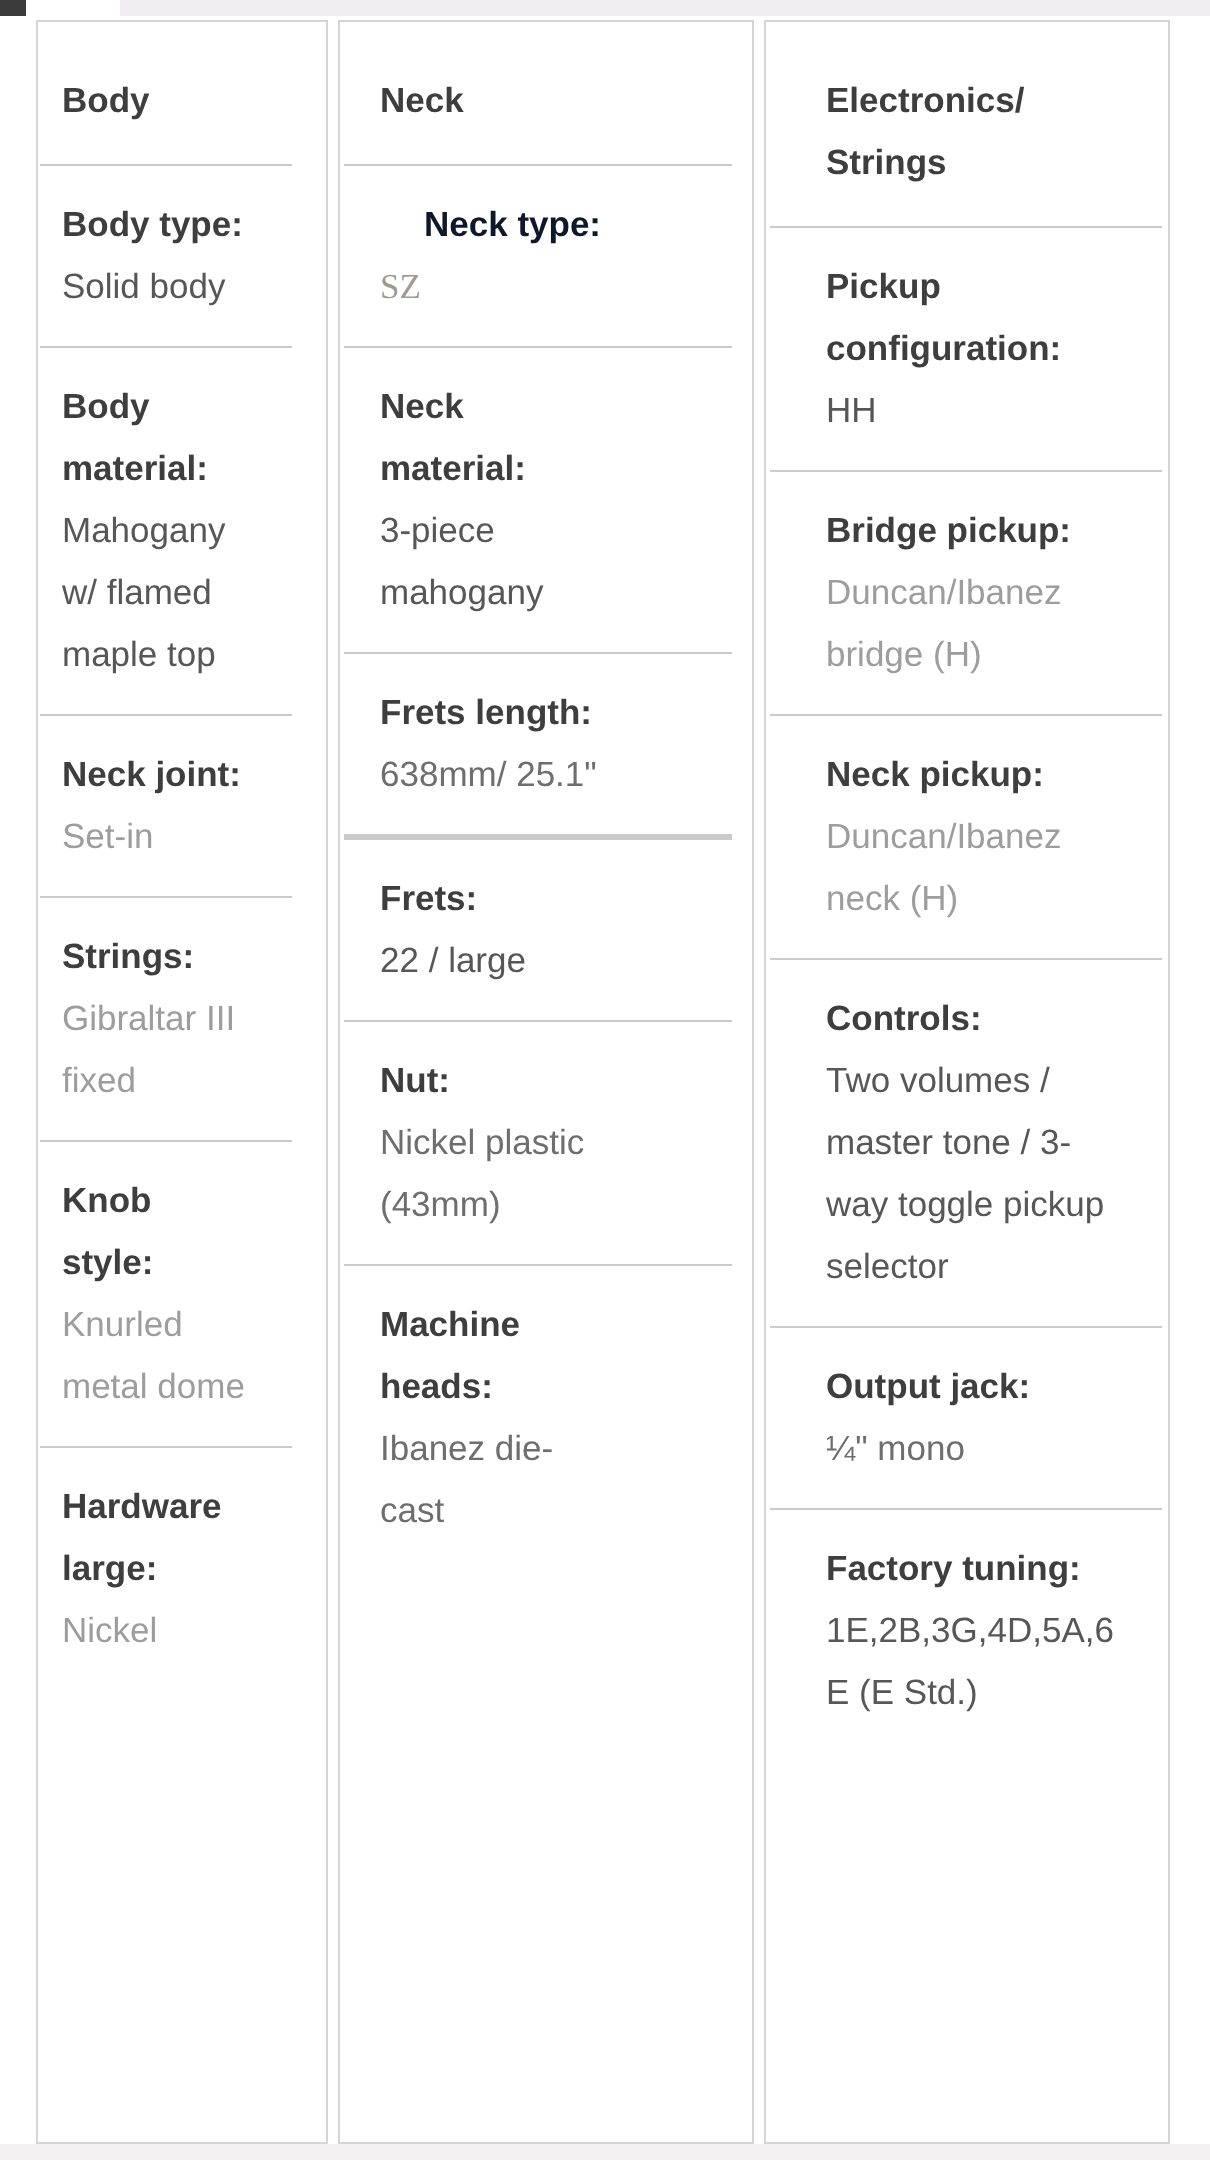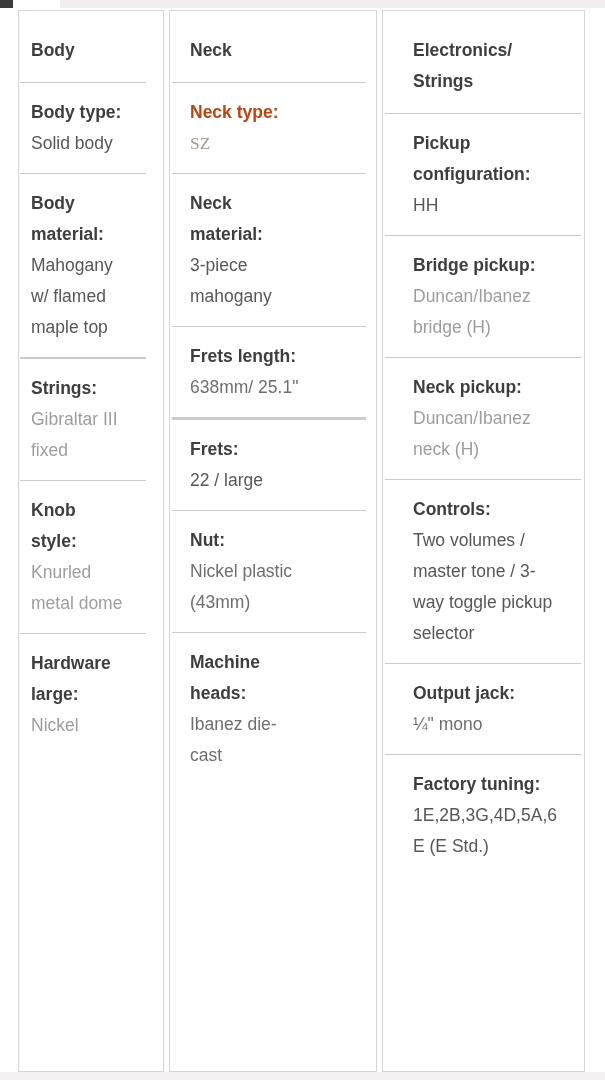--- a/index.html
+++ b/index.html
@@ -56,21 +56,21 @@
   .value {
     font-size: 17.5px;
     line-height: 31px;
     font-weight: 400;
     overflow-wrap: break-word;
   }
   .tone-dark  { color: #575757; }
   .tone-mid   { color: #6e6e6e; }
   .tone-light { color: #9d9d9d; }
   .tone-taupe { color: #a3988f; font-family: Liberation Serif, serif; }
-  .label-taupe { color: #c2410c; }
+  .label-taupe { color: #0f172a; margin-left: 22px; }
   .bottom-strip {
     position: absolute;
     left: 0; bottom: 0;
     width: 100%;
     height: 8px;
     background: #f3f1f2;
   }
 </style>
 </head>
 <body>
@@ -92,20 +92,24 @@
         <div class="cell">
           <div class="label">Body type:</div>
           <div class="value tone-dark">Solid body</div>
         </div>
         <div class="divider"></div>
         <div class="cell">
           <div class="label">Body material:</div>
           <div class="value tone-dark">Mahogany w/<wbr> flamed maple top</div>
         </div>
         <div class="divider"></div>
+        <div class="cell">
+          <div class="label">Neck joint:</div>
+          <div class="value tone-light">Set-in</div>
+        </div>
         <div class="divider"></div>
         <div class="cell">
           <div class="label">Strings:</div>
           <div class="value tone-light">Gibraltar III fixed</div>
         </div>
         <div class="divider"></div>
         <div class="cell">
           <div class="label">Knob style:</div>
           <div class="value tone-light">Knurled metal dome</div>
         </div>

